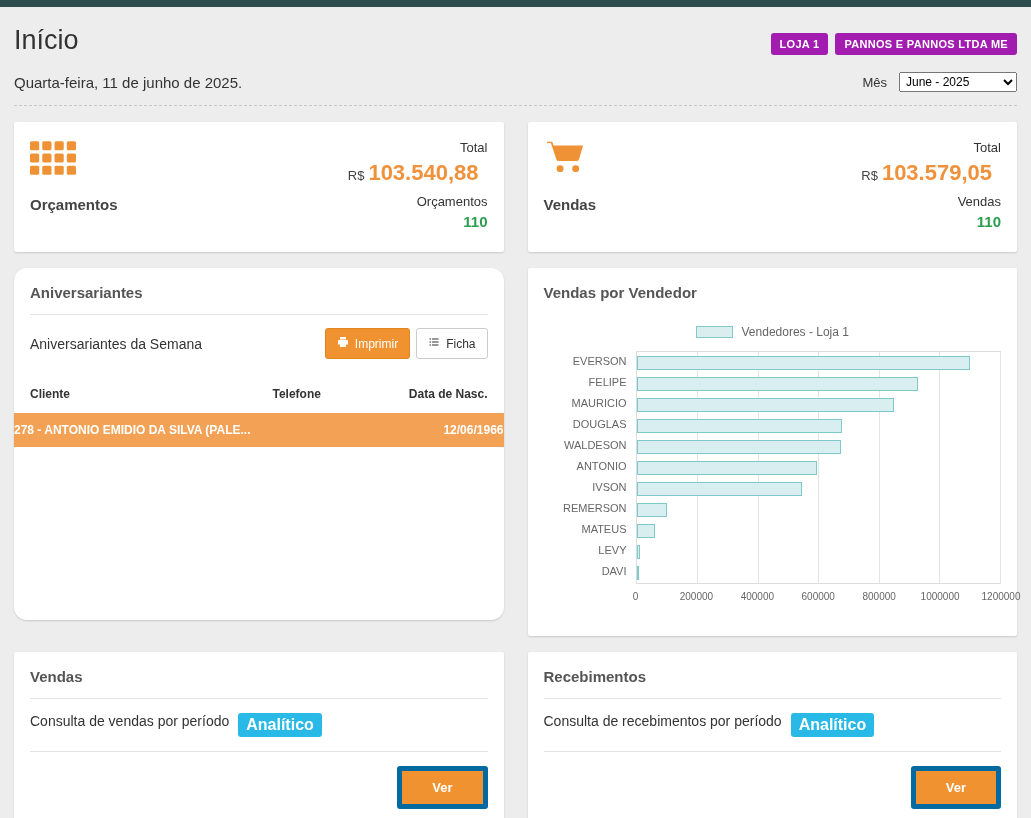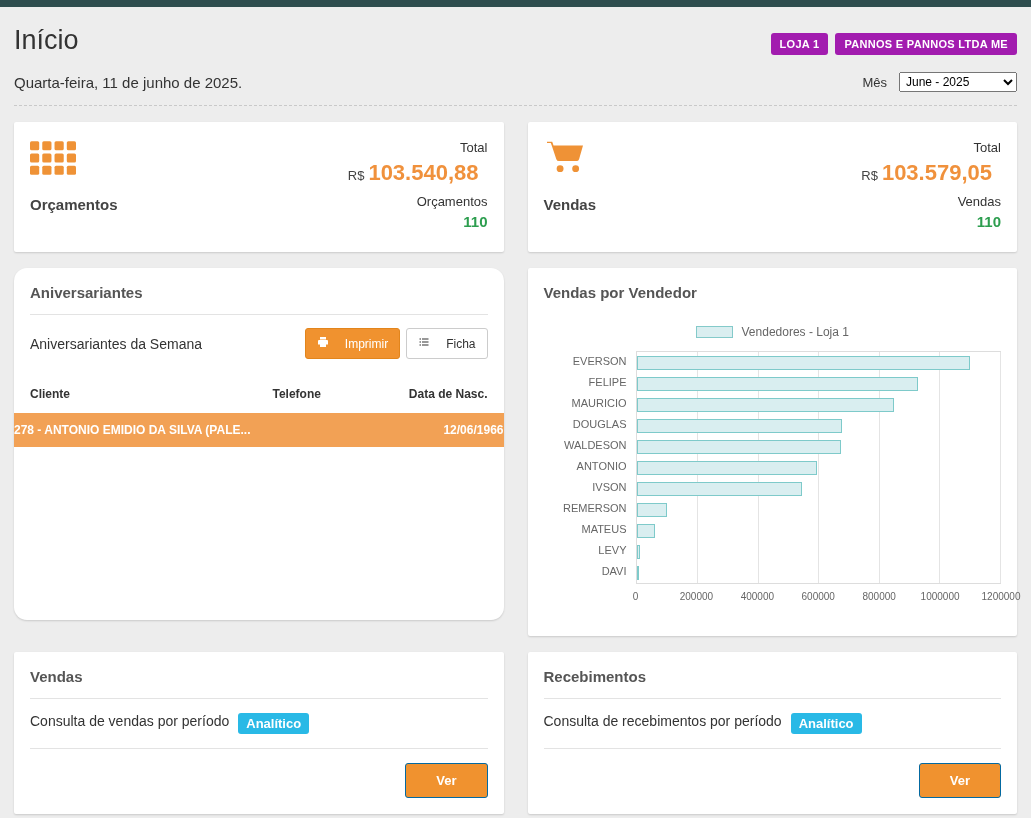--- a/index.html
+++ b/index.html
@@ -46,21 +46,21 @@
   .card-title { font-size: 15px; font-weight: bold; color: #555; }
   .hr { border-top: 1px solid #e3e3e3; margin: 13px 0; }
 
   
   .anivers-card { min-height: 352px; border-radius: 13px; }
   .anivers-row { display: flex; justify-content: space-between; align-items: center; }
   .anivers-sub { font-size: 14px; color: #333; }
   .btn-group { display: flex; gap: 6px; }
   .btn {
     font-size: 12px; border-radius: 3px; padding: 7px 11px; cursor: pointer;
-    display: inline-flex; align-items: center; gap: 16px; border: 1px solid transparent;
+    display: inline-flex; align-items: center; gap: 6px; border: 1px solid transparent;
     font-family: inherit;
   }
   .btn-orange { background: #f0922f; color: #fff; border-color: #e2851c; }
   .btn-white { background: #fff; color: #333; border-color: #ccc; }
 
   .table { margin: 20px -16px 0; }
   .thead { display: flex; font-size: 12px; font-weight: bold; color: #333; padding: 8px 16px 12px; }
   .trow { display: flex; background: #f2a155; color: #fff; font-weight: bold; font-size: 12px; padding: 10px 0; cursor: pointer; }
   .col-cliente { flex: 1; white-space: nowrap; overflow: hidden; text-overflow: ellipsis; }
   .col-tel { width: 120px; }
@@ -79,25 +79,25 @@
   .bar-row { height: 21px; display: flex; align-items: center; }
   .bar { height: 14px; background: #d9eef0; border: 1px solid #7ecaca; position: relative; z-index: 1; min-width: 1px; }
   .xlabels-row { display: flex; margin-top: 7px; }
   .xlabels-spacer { width: 92px; }
   .xlabels { position: relative; flex: 1; height: 14px; }
   .xtick { position: absolute; transform: translateX(-50%); font-size: 10px; color: #666; white-space: nowrap; }
 
   
   .bottom-card { min-height: 128px; }
   .desc-row { font-size: 14px; color: #333; display: flex; gap: 9px; padding: 1px 0; }
-  .badge-cyan { background: #29b9e6; color: #fff; font-size: 13px; font-weight: bold; padding: 3px 8px; border-radius: 3px; }
+  .badge-cyan { background: #29b9e6; color: #fff; font-size: 16px; font-weight: bold; padding: 3px 8px; border-radius: 3px; }
   .btn-row { display: flex; justify-content: flex-end; margin-top: 14px; }
   .btn-ver {
     background: #f0922f; color: #fff; font-size: 13px; font-weight: bold;
-    padding: 9px 30px; border: 1px solid #0369a1; border-radius: 3px; cursor: pointer;
+    padding: 9px 30px; border: 5px solid #0369a1; border-radius: 3px; cursor: pointer;
     font-family: inherit;
   }
 </style>
 </head>
 <body>
 
 <div class="topbar"></div>
 
 <div class="page">
 

